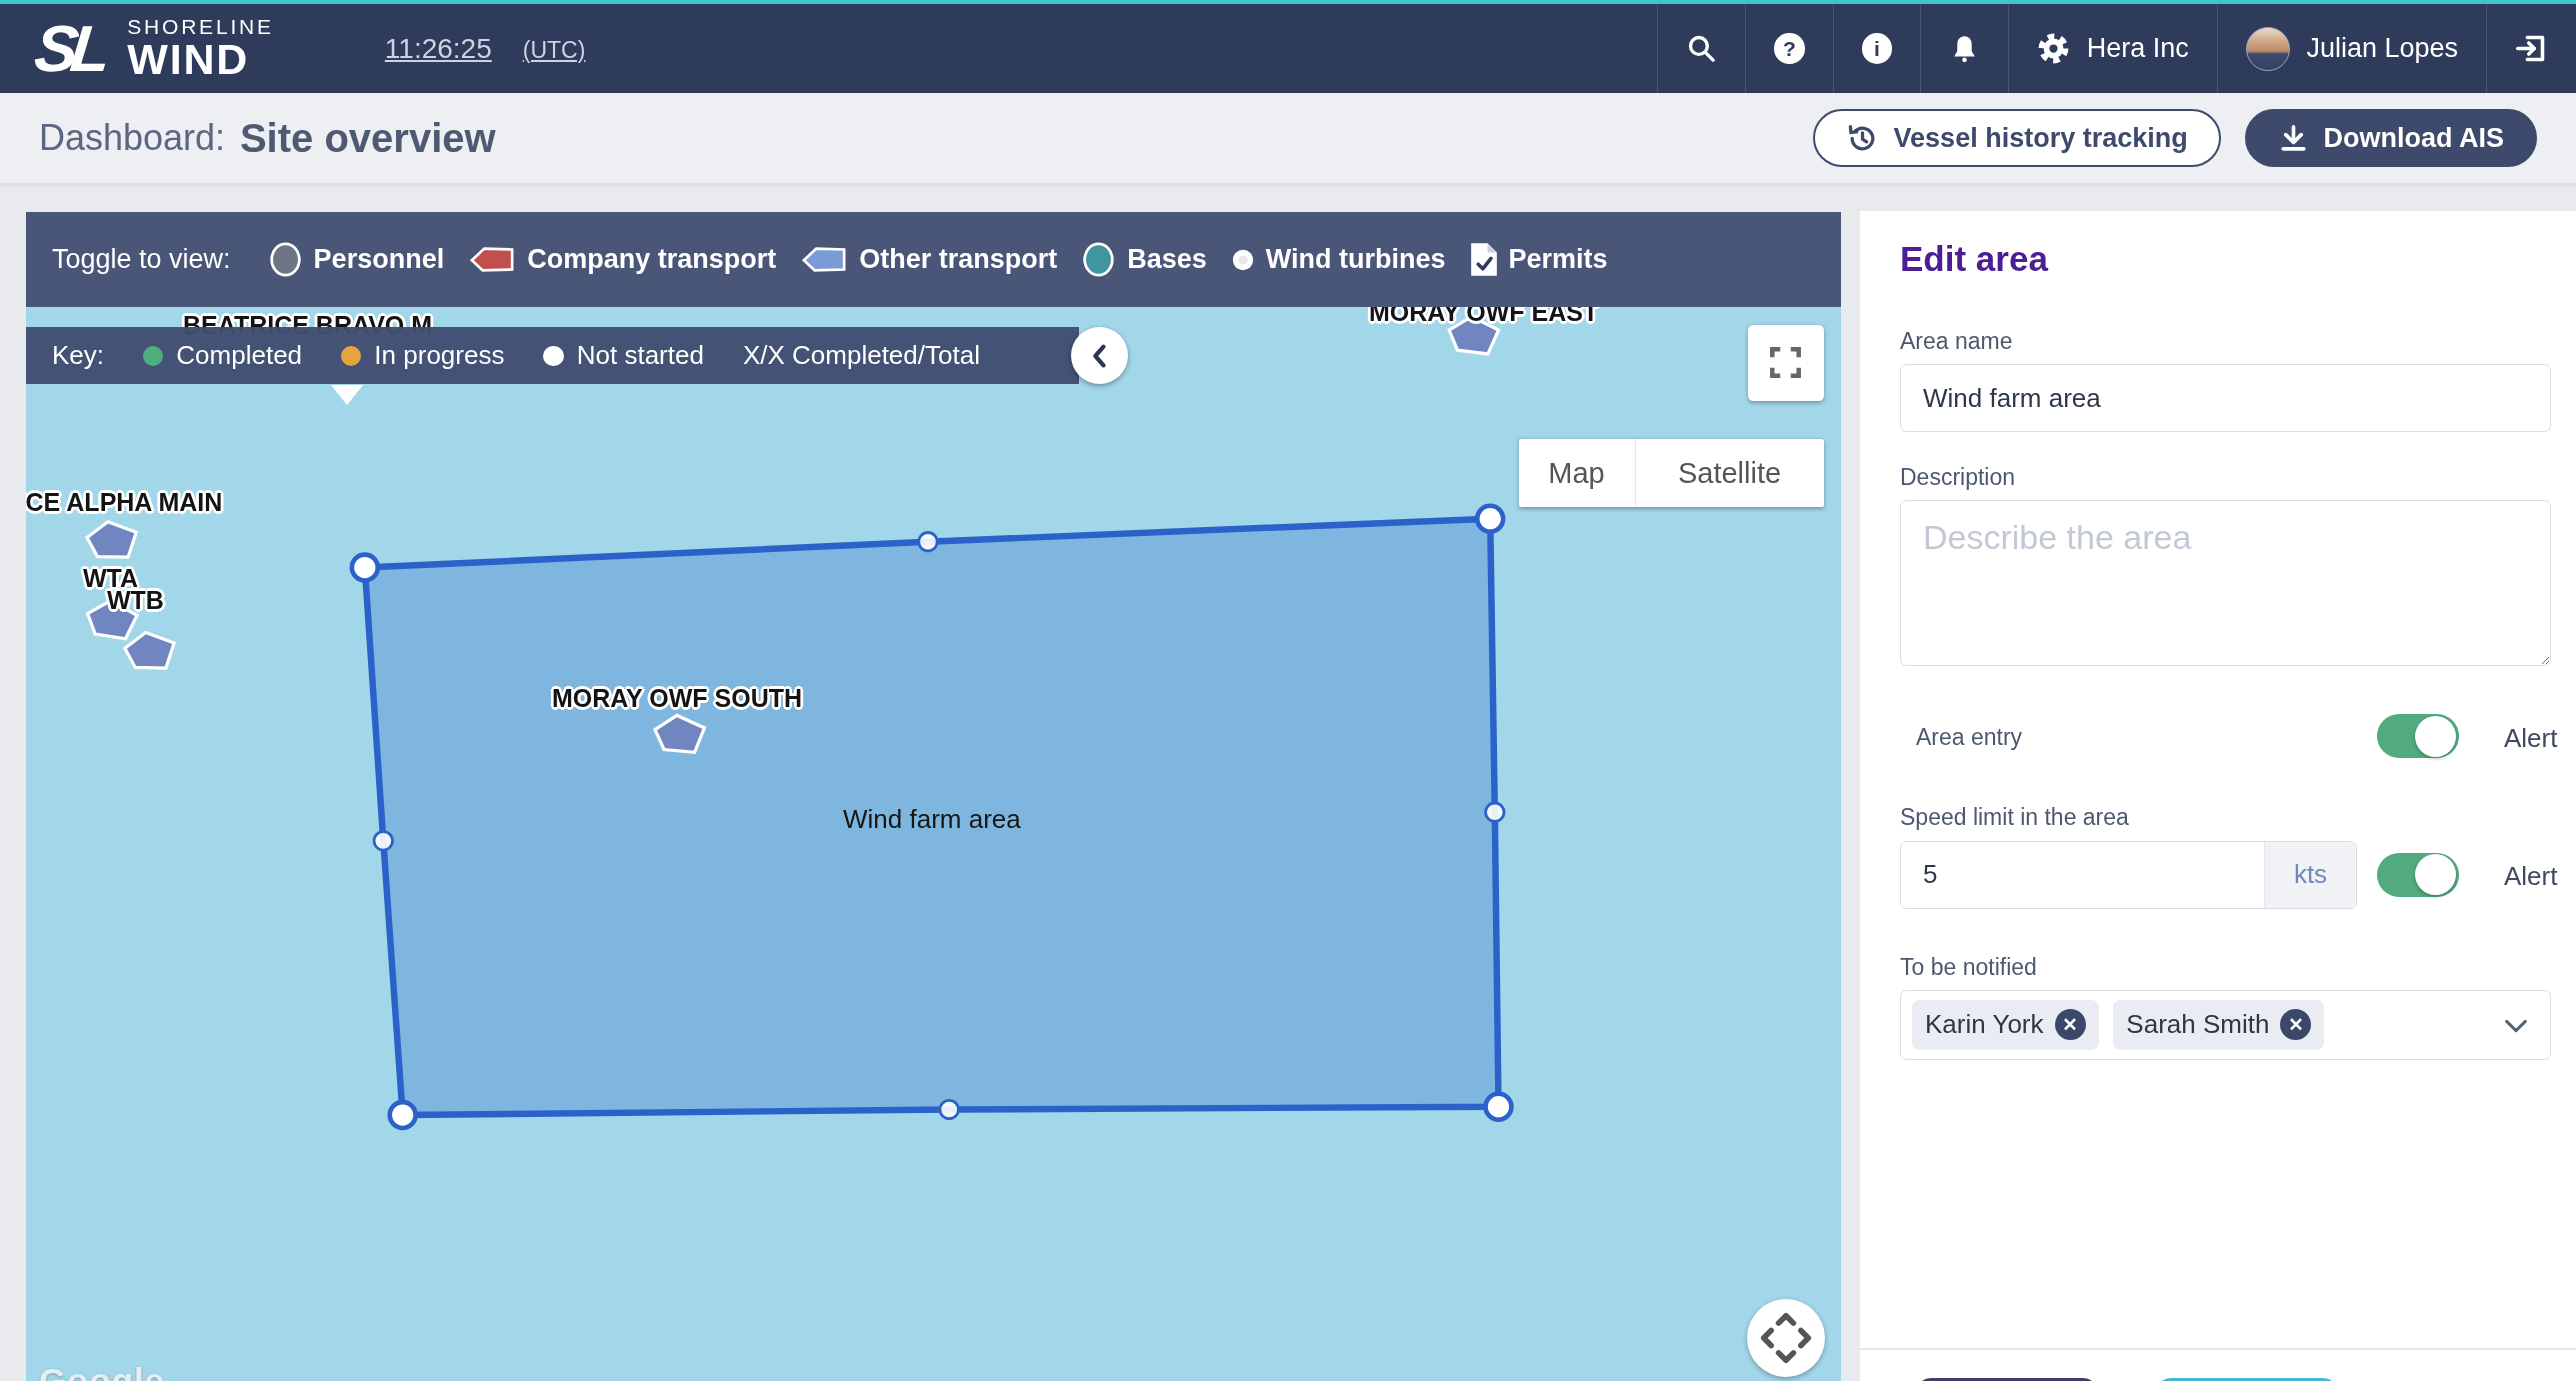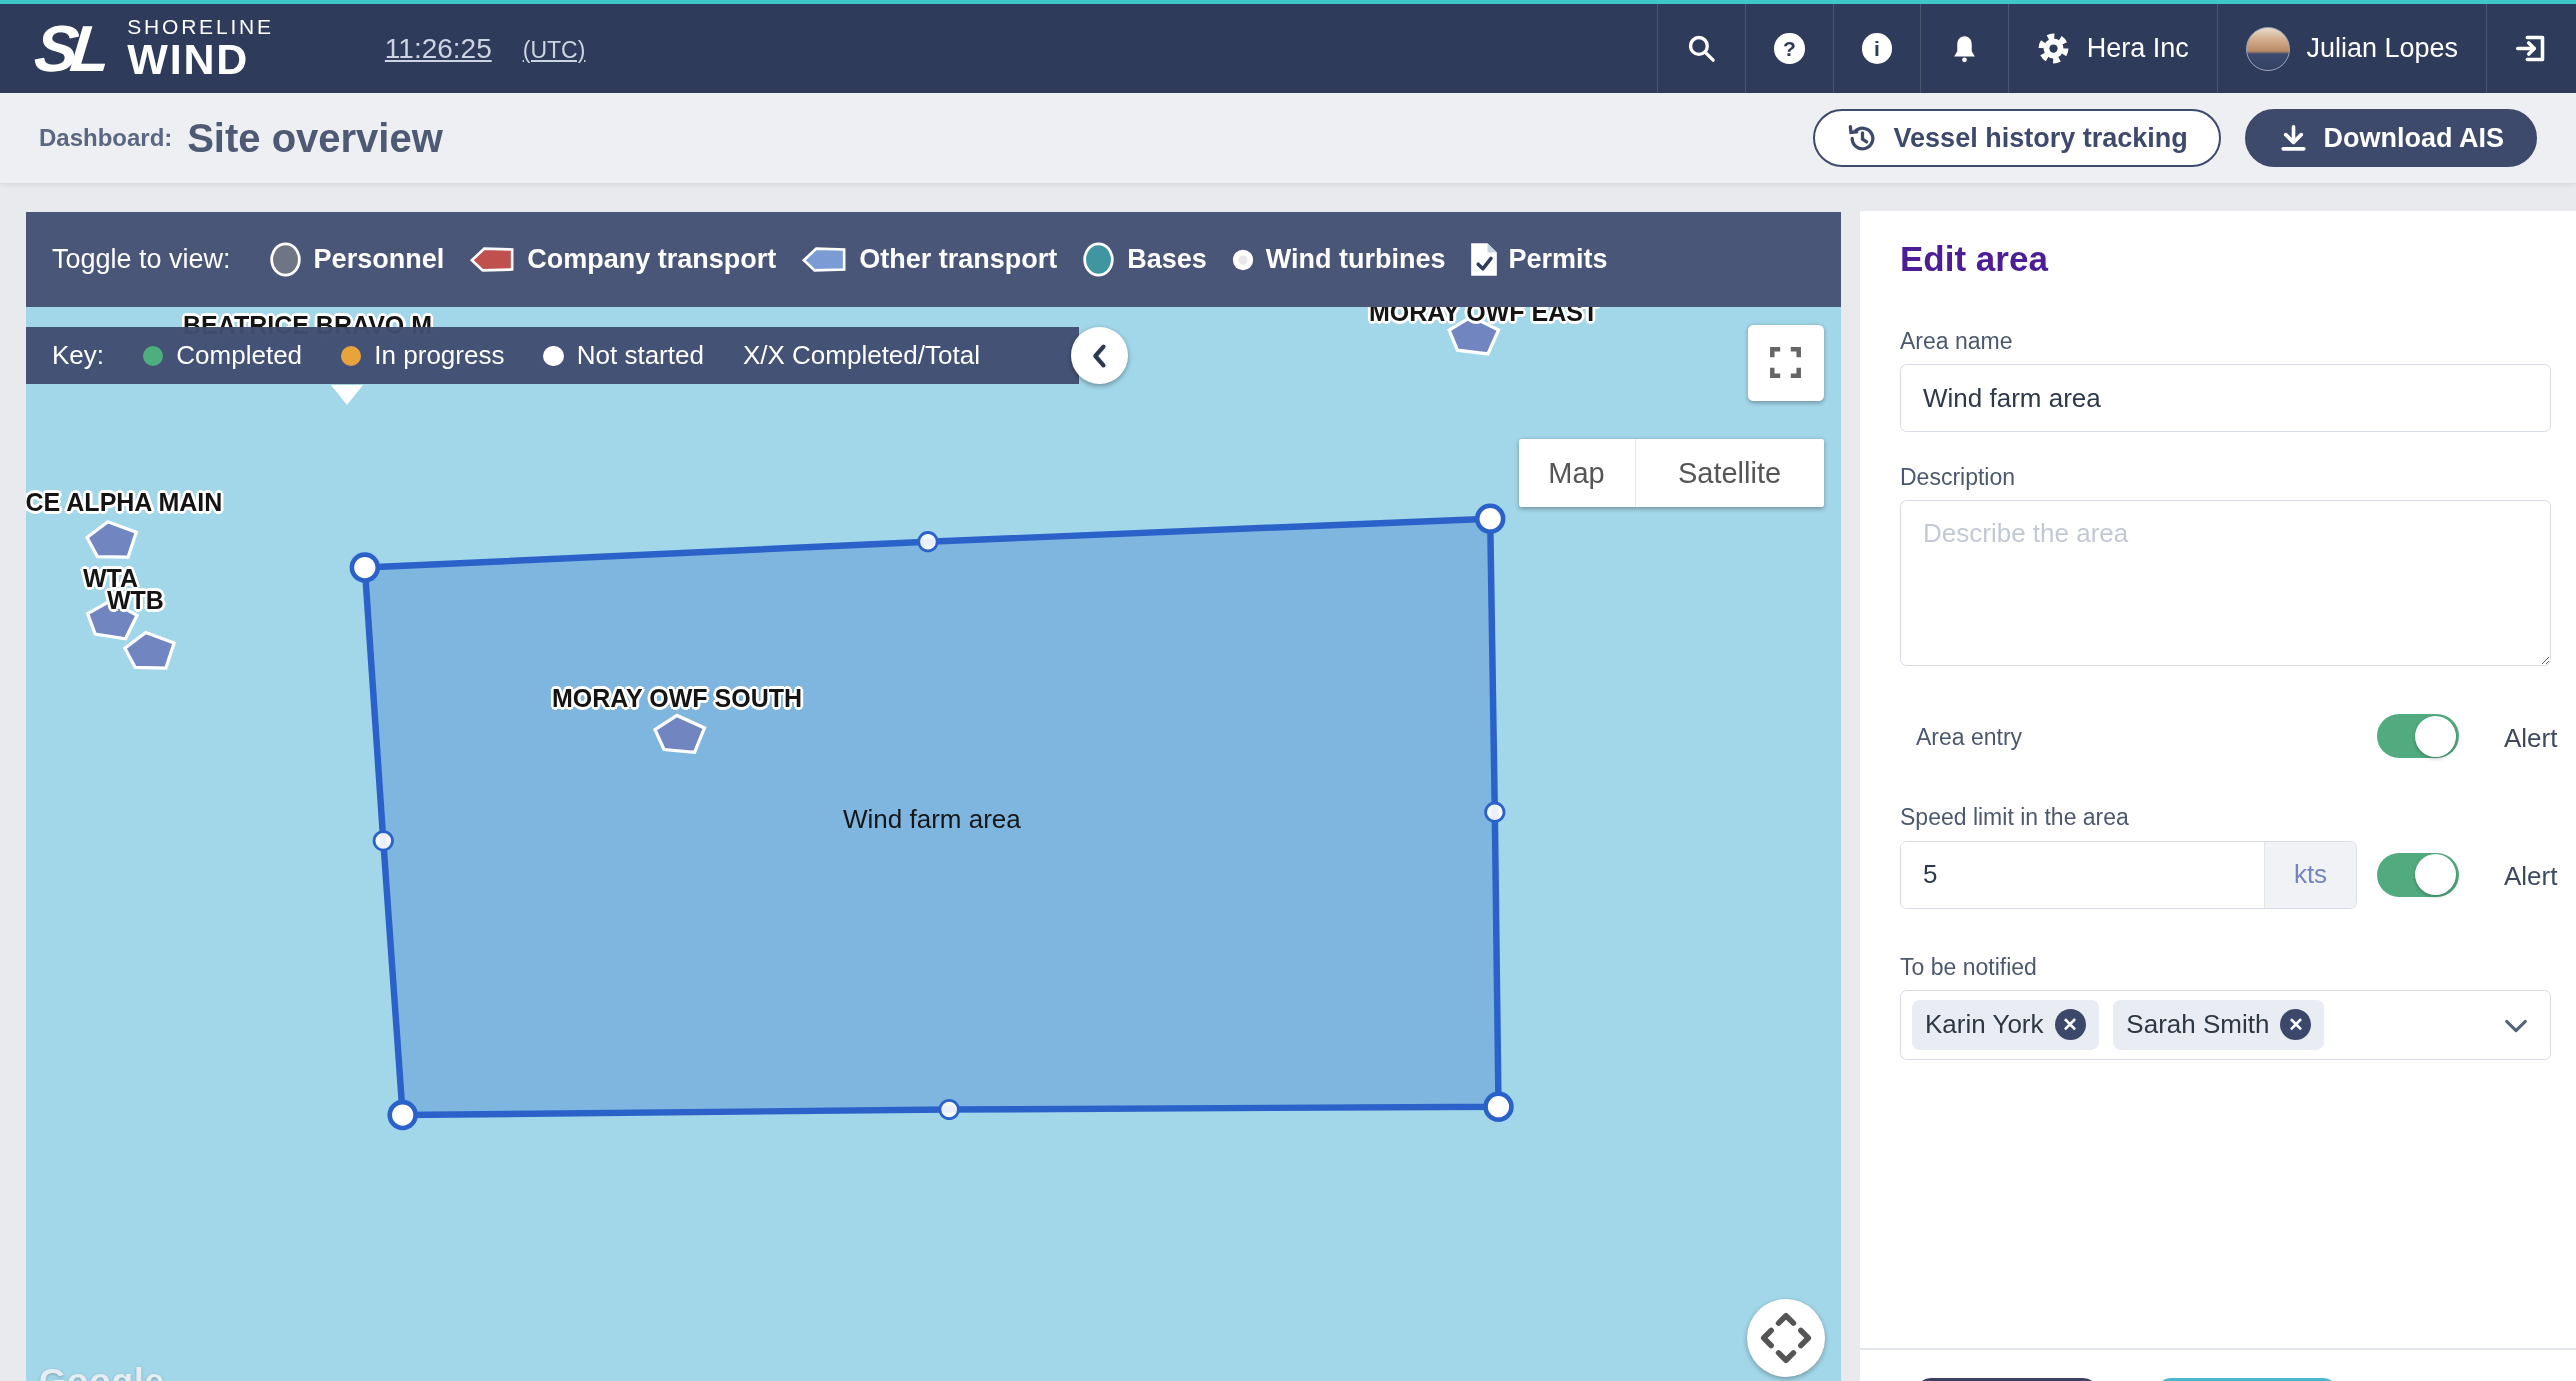--- a/index.html
+++ b/index.html
@@ -28,21 +28,21 @@
   .circle-glyph { width:30.5px; height:30.5px; border-radius:50%; background:#fff; color:#2f3b5a;
                   font-weight:800; font-size:21px; display:flex; align-items:center; justify-content:center; }
   .avatar { width:44px; height:44px; border-radius:50%;
             background:linear-gradient(180deg,#e9dccb 0%, #d2a989 30%, #b98b66 55%, #3c4a6e 62%, #334263 100%);
             border:1.8px solid #9aa6bf; }
 
   
   .pagehead { position:absolute; left:0; top:93px; width:100%; height:90px; background:#edeff2;
               display:flex; align-items:center; padding:0 39px;
               box-shadow:0 1.8px 4.6px rgba(0,0,0,0.08); }
-  .pagehead .crumb { font-size:24px; color:#5b6782; margin-right:14.8px;font-weight:bold; }
+  .pagehead .crumb { font-size:36px; color:#5b6782; margin-right:14.8px; }
   .pagehead .title { font-size:40px; font-weight:800; color:#4e5a74; }
   .head-actions { margin-left:auto; display:flex; gap:24px; }
   .btn { height:58px; border-radius:29.5px; display:flex; align-items:center; gap:14.8px;
          font-size:27px; font-weight:700; padding:0 31px; cursor:pointer; }
   .btn-outline { background:#fff; border:2.8px solid #3e4a6b; color:#3e4a6b; }
   .btn-solid { background:#3e4a6b; border:2.8px solid #3e4a6b; color:#fff; }
 
   
   .map-card { position:absolute; left:26px; top:212px; width:1815px; height:1171px; }
   .map-toolbar { position:absolute; left:0; top:0; width:100%; height:95px; background:#4a5677;
@@ -89,21 +89,21 @@
 
   
   .panel { position:absolute; left:1860px; top:211px; width:716px; height:1171px; background:#fff;
            padding:28px 26px 0 40px; overflow:hidden; }
   .panel h2 { font-size:35px; font-weight:800; color:#4c1d95; margin-bottom:48px; }
   .flabel { font-size:23px; color:#4c586e; line-height:28px; margin-bottom:9.2px; }
   .tinput { width:651px; height:68px; border:1.8px solid #d7dce5; border-radius:6.5px;
             font-size:26px; color:#2d3848; padding:0 22px; outline:none; background:#fff;
             font-family:"Liberation Sans", sans-serif; }
   .tarea { width:651px; height:166px; border:1.8px solid #d7dce5; border-radius:6.5px;
-           font-size:26px; color:#14532d; padding:16.6px 22px; outline:none; resize:both;
+           font-size:34px; color:#14532d; padding:16.6px 22px; outline:none; resize:both;
            font-family:"Liberation Sans", sans-serif; }
   .tarea::placeholder, .tinput::placeholder { color:#c3c9d4; }
   .mb34 { margin-bottom:31px; } .mb36 { margin-bottom:33px; } .mb48 { margin-bottom:44px; }
   .switch-row { position:relative; height:68px; }
   .switch-row .flabel { position:absolute; left:16px; top:20.3px; margin:0; }
   .toggle { position:absolute; left:477px; top:12px; width:82px; height:44px; border-radius:22px;
             background:#51ab7f; cursor:pointer; }
   .toggle .knob { position:absolute; right:2.8px; top:1.8px; width:41px; height:41px; border-radius:50%;
                   background:#fff; box-shadow:0 1.8px 3.7px rgba(0,0,0,0.25); }
   .alert-lbl { position:absolute; left:604px; top:20.3px; font-size:26px; color:#3f4a5f; }

